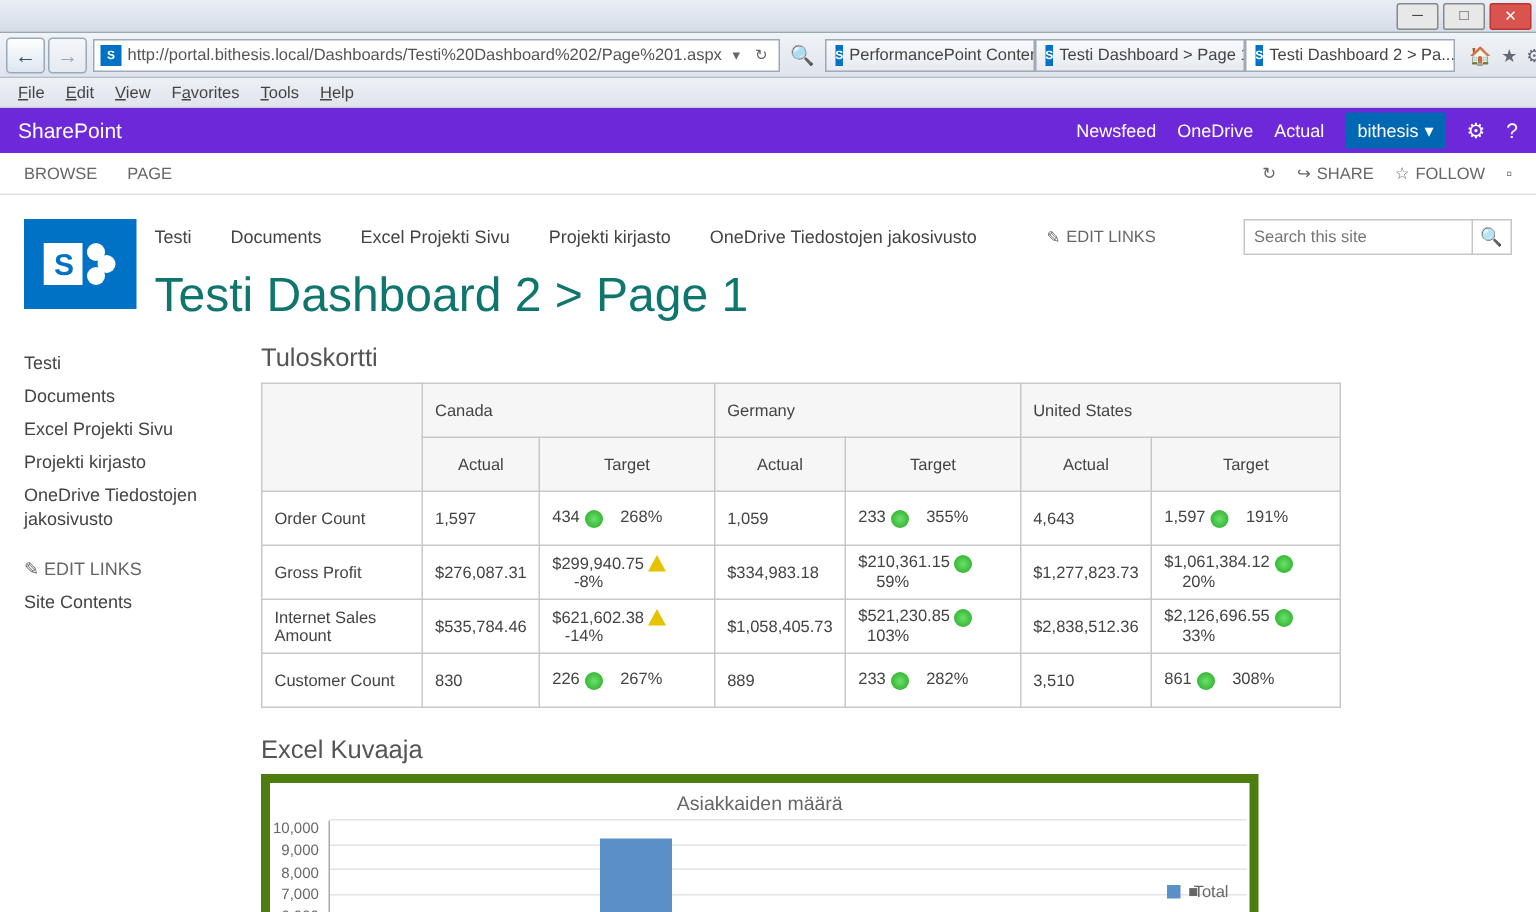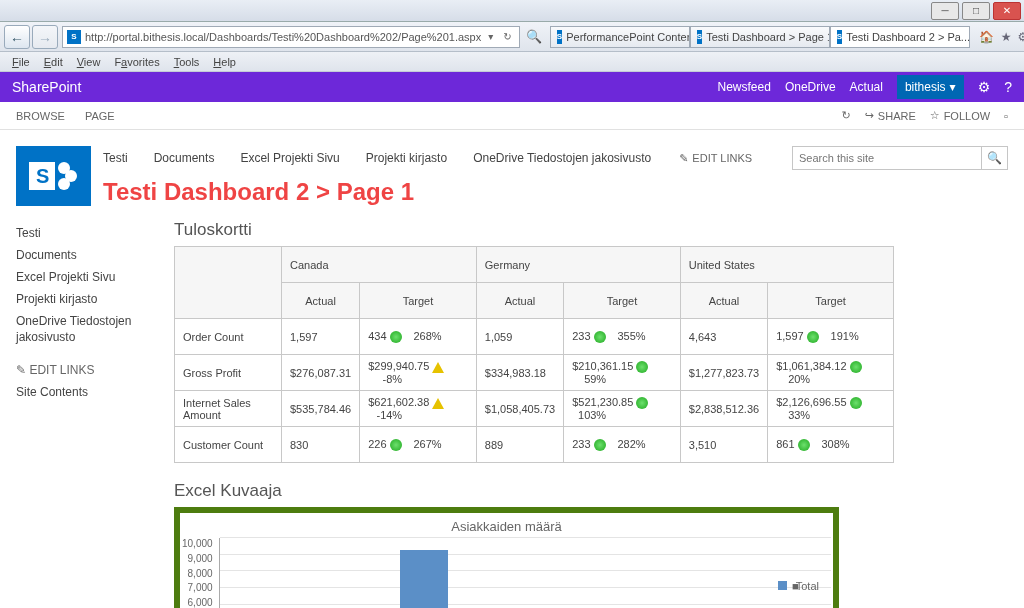--- a/index.html
+++ b/index.html
@@ -29,23 +29,23 @@
 .rib{height:28px;display:flex;align-items:center;padding:0 16px;gap:20px;font-size:11px;color:#666;border-bottom:1px solid #e1e1e1}
 .rib .right{margin-left:auto;display:flex;gap:14px;align-items:center}
 .rib-item{display:flex;align-items:center;gap:4px}
 .logo-top{display:flex;align-items:flex-start;padding:16px 16px 8px 16px;gap:12px}
 .sp-logo{width:75px;height:60px;background:#0072c6;display:flex;align-items:center;justify-content:center}
 .sp-logo svg{width:50px;height:40px}
 .top-nav{display:flex;flex-direction:column;gap:6px;flex:1}
 .tn-row{display:flex;gap:26px;font-size:12px;color:#444;align-items:center}
 .tn-row .edit{margin-left:auto;color:#666;display:flex;align-items:center;gap:4px;font-size:11px;margin-right:12px}
 .search{margin-left:auto;display:flex;align-items:center}
-.search input{width:190px;height:24px;border:1px solid #c6c6c6;padding:0 6px;font-size:11px}
+.search input{width:153px;height:24px;border:1px solid #c6c6c6;padding:0 6px;font-size:11px}
 .search .sico{width:26px;height:24px;border:1px solid #c6c6c6;border-left:none;display:flex;align-items:center;justify-content:center;color:#666}
-.page-title{font-size:24px;font-weight:700;color:#ef4444;margin-top:2px}
+.page-title{font-size:32px;font-weight:400;color:#0f766e;margin-top:2px}
 .body{display:flex;padding:0 16px}
 .leftnav{width:150px;padding:8px 4px 0 0;font-size:12px;color:#0072c6}
 .leftnav div{padding:4px 0;color:#444;cursor:pointer}
 .content{flex:1;padding:6px 0 0 8px;position:relative}
 .sec-title{font-size:17px;color:#555;font-weight:300;margin-bottom:6px}
 table.score{border-collapse:collapse;font-size:11px;color:#444;width:720px}
 table.score th,table.score td{border:1px solid #c8c8c8;padding:3px 8px;text-align:left;background:#fff;height:36px}
 table.score th{background:#f6f6f6;font-weight:normal;text-align:center}
 table.score td.num{text-align:left}
 .ind{display:inline-block;width:12px;height:12px;border-radius:50%;vertical-align:middle;margin-right:6px}

